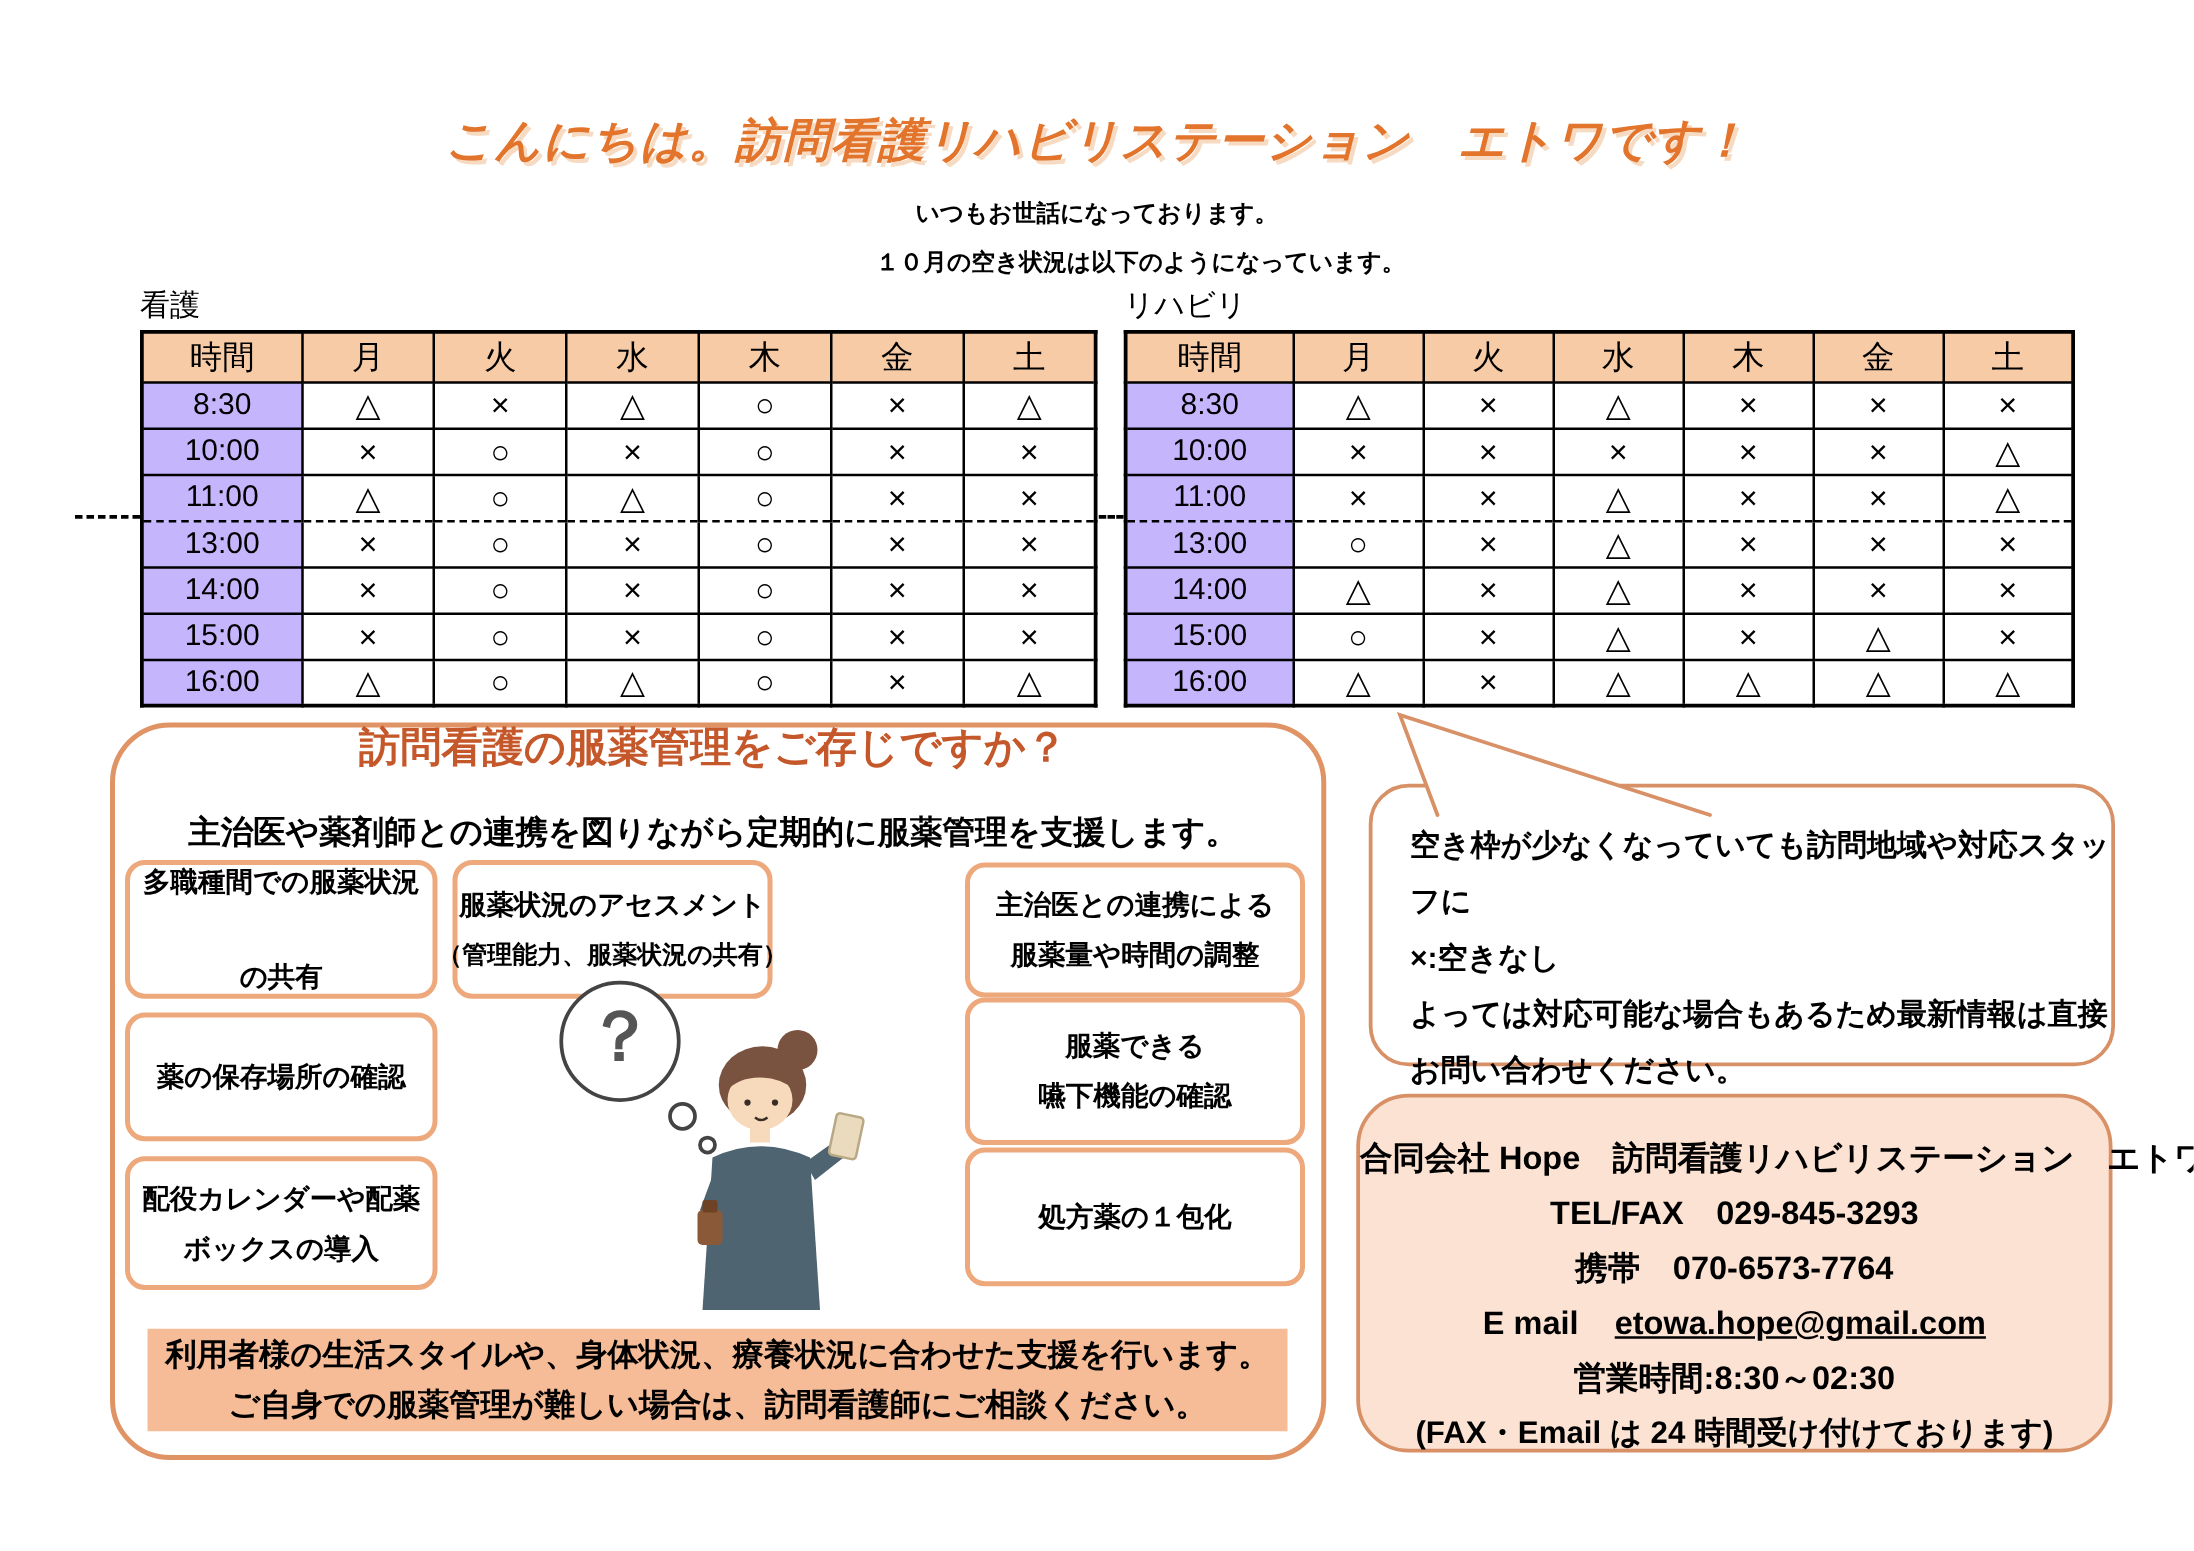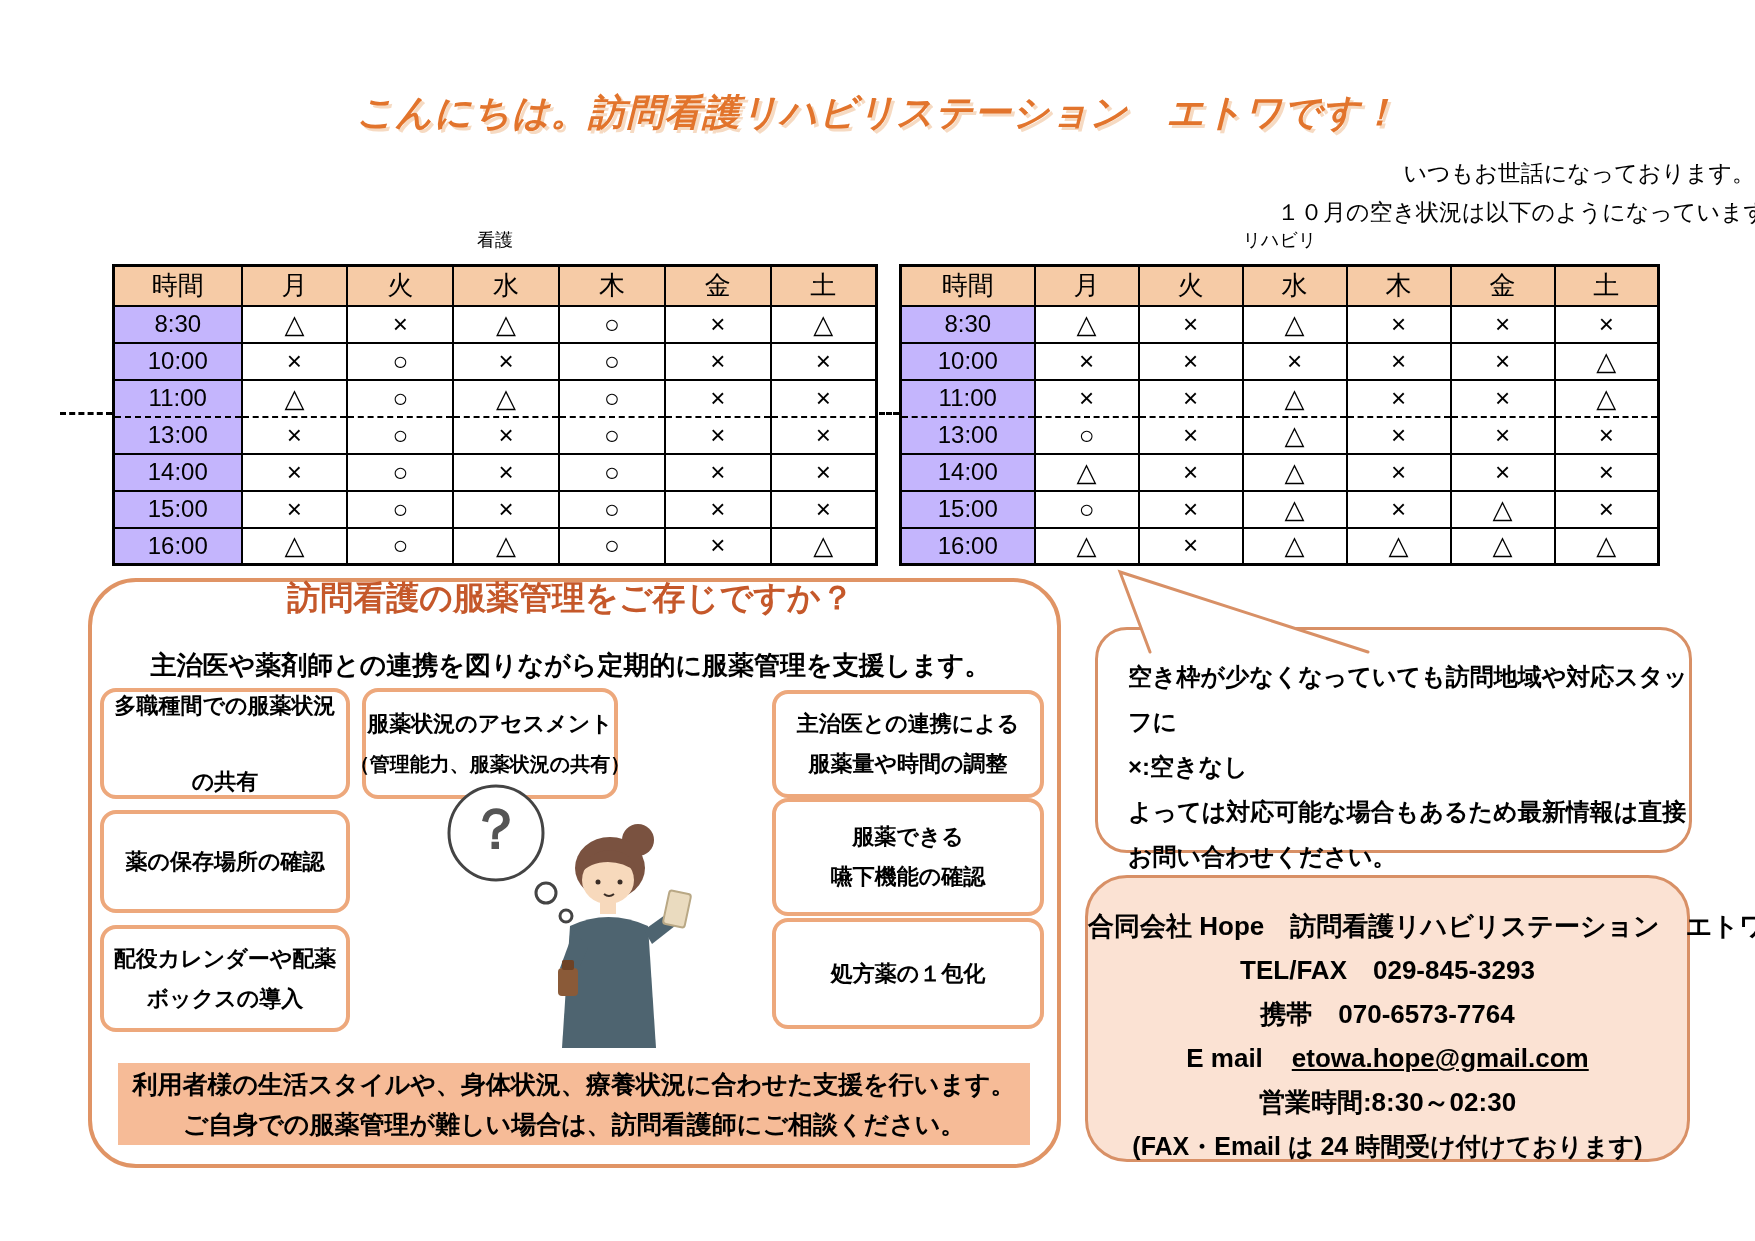--- a/index.html
+++ b/index.html
@@ -3,25 +3,25 @@
 <meta charset="utf-8">
 <style>
   html,body{margin:0;padding:0;background:#ffffff;}
   .page{position:relative;width:1755px;height:1241px;background:#ffffff;overflow:hidden;
         font-family:"Liberation Sans","DejaVu Sans",sans-serif;color:#000;}
 
   
   .main-title{position:absolute;top:88px;left:0;width:100%;text-align:center;
     font-size:37px;font-weight:bold;font-style:italic;color:#E2742C;letter-spacing:1px;
     text-shadow:3px 3px 0 rgba(230,150,80,0.35);}
-  .greet{position:absolute;left:0;width:100%;text-align:right;font-size:23px;font-weight:normal;}
+  .greet{position:absolute;left:0;width:100%;text-align:center;font-size:19px;font-weight:bold;}
   .greet1{top:158px;} .greet2{top:197px;margin-left:35px;}
 
   
-  .tbl-label{position:absolute;top:228px;text-align:center;font-size:18px;}
+  .tbl-label{position:absolute;top:228px;font-size:24px;}
   .tbl-label-left{left:112px;width:766px;}
   .tbl-label-right{left:899px;width:761px;}
   table.avail{position:absolute;top:264px;border-collapse:collapse;table-layout:fixed;
     border:3px solid #000;background:#fff;}
   #nursing-table{left:112px;width:766px;}
   #rehab-table{left:899px;width:761px;}
   table.avail th,table.avail td{border:2px solid #000;text-align:center;padding:0;font-weight:normal;}
   table.avail thead tr{height:40px;}
   table.avail tbody tr{height:37px;}
   th.hcell{background:#F6CBA6;font-size:26px;}

